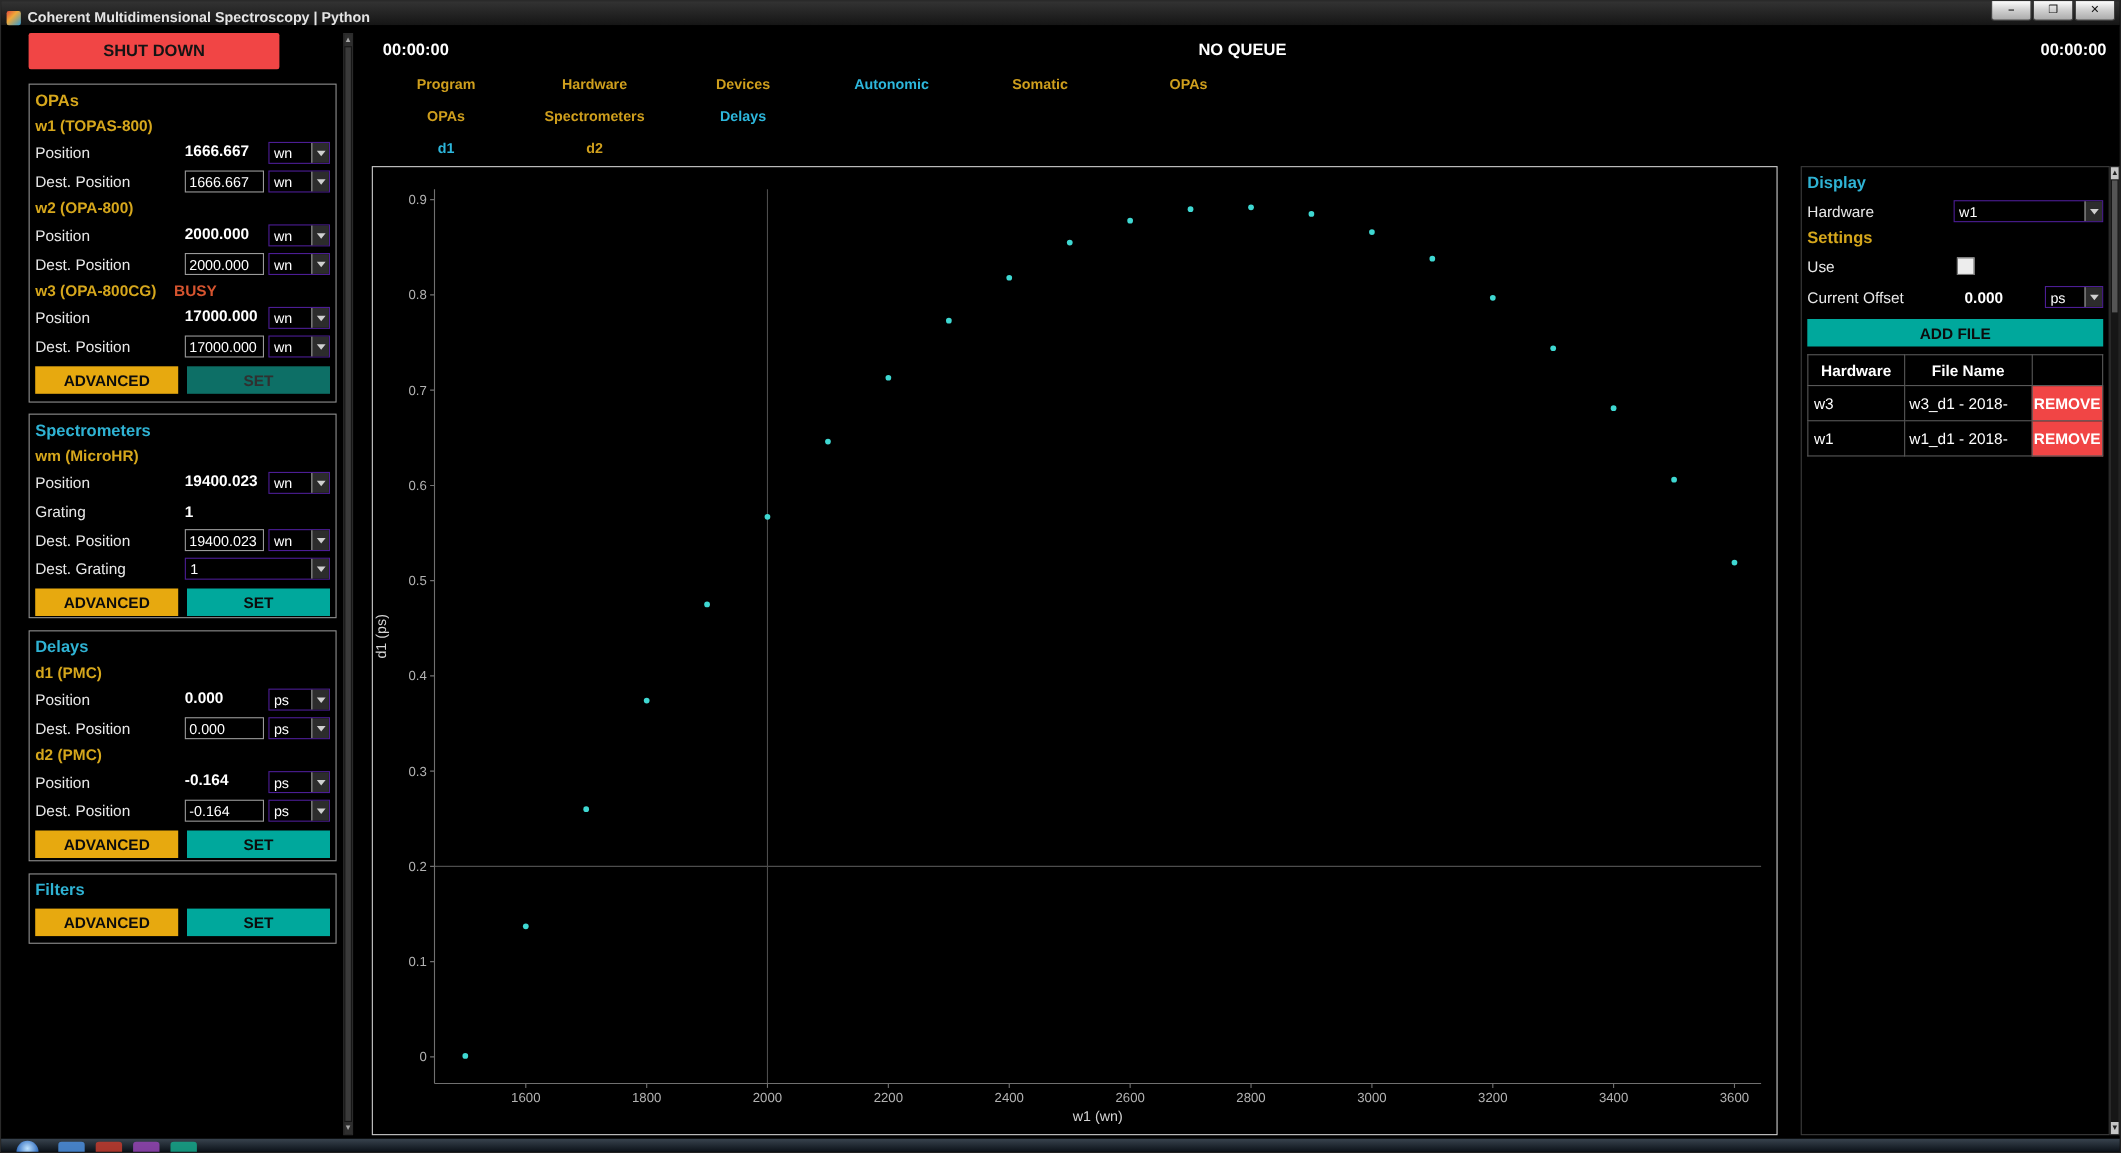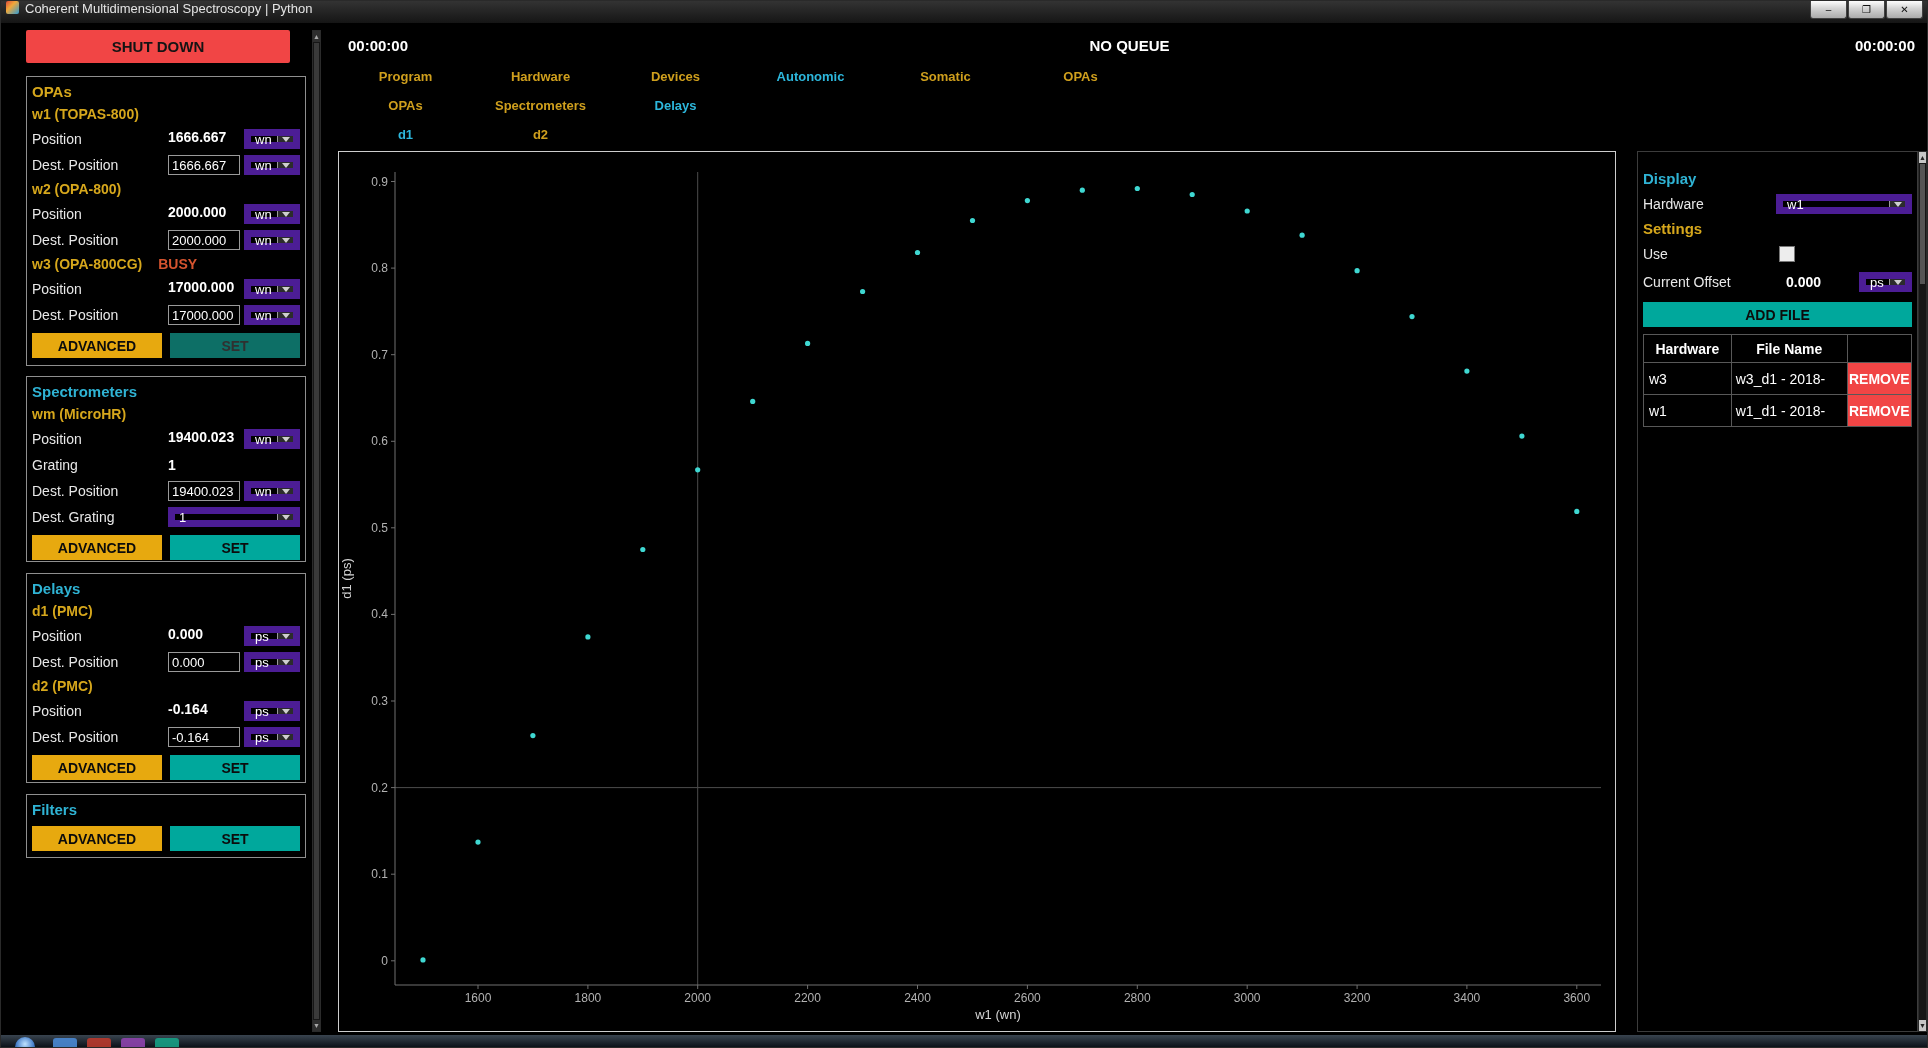--- a/index.html
+++ b/index.html
@@ -2,51 +2,51 @@
 <html><head>
 <meta charset="utf-8">
 <style>
   html,body{margin:0;padding:0;}
   body{width:1928px;height:1048px;overflow:hidden;background:#060606;
        font-family:"Liberation Sans","DejaVu Sans",sans-serif;}
   #app{position:absolute;inset:0;background:#000;border:1px solid #2a2a2a;box-sizing:border-box;}
 
   
   #titlebar{position:absolute;left:0;top:0;right:0;height:22px;
-            background:linear-gradient(#333,#151515);display:flex;align-items:flex-start;
-            border-bottom:1px solid #000;}
+            background:linear-gradient(#333,#151515);display:flex;align-items:flex-end;
+            border-bottom:1px solid #000;font-weight:bold;}
   #app-icon{width:13px;height:13px;margin-left:5px;border-radius:2px;
             background:linear-gradient(135deg,#e04b3a 0%,#f0a93a 40%,#2e9bd6 100%);}
   #titletext{margin-left:6px;font-size:13px;color:#e4e4e4;}
   #win-controls{position:absolute;top:0;right:4px;display:flex;}
   .wbtn{width:35px;height:17px;margin-left:1px;border:1px solid #404040;border-top:none;
         border-radius:0 0 3px 3px;background:linear-gradient(#fdfdfd,#d2d2d2 45%,#ababab);
         display:flex;align-items:center;justify-content:center;font-size:10px;color:#111;}
 
   
-  #shutdown{position:absolute;left:25px;top:29px;width:264px;height:33px;background:#f14545;
+  #shutdown{position:absolute;left:25px;top:29px;width:228px;height:33px;background:#f14545;
             color:#141414;font-weight:bold;font-size:15px;display:flex;align-items:center;
             justify-content:center;border-radius:2px;}
   .panel{position:absolute;left:25px;width:280px;background:#000;border:1px solid #8f8f8f;
          box-sizing:border-box;padding:3px 5px;}
   #panel-opas{top:75px;height:290px;}
   #panel-spectrometers{top:375px;height:186px;}
   #panel-delays{top:572px;height:210px;}
   #panel-filters{top:793px;height:64px;}
   .ptitle{font-weight:bold;font-size:15px;height:23px;line-height:23px;}
   .gold{color:#d6a71c;} .cyan{color:#2fb3d4;}
   .hwname{font-weight:bold;font-size:14px;color:#d6a71c;height:23px;line-height:23px;display:flex;align-items:center;}
   .busy{color:#d5542f;font-weight:bold;font-size:14px;margin-left:16px;}
   .row{display:flex;align-items:center;height:26px;}
   .rlabel{width:136px;font-size:14px;color:#e8e8e8;}
   .field{flex:1;display:flex;min-width:0;}
   .value{flex:1;font-size:14px;font-weight:bold;color:#fff;margin-right:4px;white-space:nowrap;}
   .tinput{flex:1;min-width:0;height:20px;background:#000;border:1px solid #9a9a9a;color:#fff;
           font-size:13px;font-family:inherit;padding:0 3px;margin-right:4px;box-sizing:border-box;}
-  .combo{flex:0 0 56px;width:56px;height:20px;border:7px solid #4c1d95;background:#000;
+  .combo{flex:0 0 56px;width:56px;height:20px;border:1px solid #4c1d95;background:#000;
          display:flex;align-items:center;box-sizing:border-box;}
   .combo.wide{flex:1 1 auto;width:auto;}
   .combo-text{flex:1;color:#fff;font-size:13px;padding-left:4px;overflow:hidden;}
   .combo-btn{width:15px;height:100%;background:#2c2c2c;border-left:1px solid #9a9a9a;
              display:flex;align-items:center;justify-content:center;}
   .tri{width:0;height:0;border-left:4px solid transparent;border-right:4px solid transparent;
        border-top:5px solid #cfcfcf;}
   .btn-row{display:flex;gap:8px;margin-top:5px;}
   .btn{flex:1;height:25px;display:flex;align-items:center;justify-content:center;
        font-weight:bold;font-size:14px;color:#0c0c0c;}
@@ -67,21 +67,21 @@
 
   
   #plot-box{position:absolute;left:337px;top:150px;width:1278px;height:881px;
             border:1px solid #cdcdcd;background:#000;box-sizing:border-box;}
   #plot-svg text{font-family:"Liberation Sans","DejaVu Sans",sans-serif;}
   #plot-svg .tick{fill:#b2b2b2;font-size:12px;}
   #plot-svg .axis-label{fill:#d4d4d4;font-size:13px;}
 
   
   #right-panel{position:absolute;left:1636px;top:150px;width:281px;height:881px;
-               border:1px solid #3c3c3c;background:#000;box-sizing:border-box;padding:16px 5px;}
+               border:1px solid #3c3c3c;background:#000;box-sizing:border-box;padding:4px 5px;}
   .rp-title{font-weight:bold;font-size:15px;height:22px;line-height:22px;}
   .rp-row{display:flex;align-items:center;height:28px;}
   .rp-label{flex:1;font-size:14px;color:#e8e8e8;}
   #hardware-combo{flex:0 0 136px;width:136px;}
   .checkbox{width:14px;height:14px;background:#ededed;border:1px solid #777;margin-right:117px;}
   .offset-value{font-weight:bold;font-size:14px;color:#fff;margin-right:38px;}
   #offset-combo{flex:0 0 53px;width:53px;}
   #addfile{height:25px;margin:6px 0 7px 0;background:#00a89c;color:#0c0c0c;font-weight:bold;
            font-size:14px;display:flex;align-items:center;justify-content:center;}
   #file-table{width:100%;border-collapse:collapse;}

